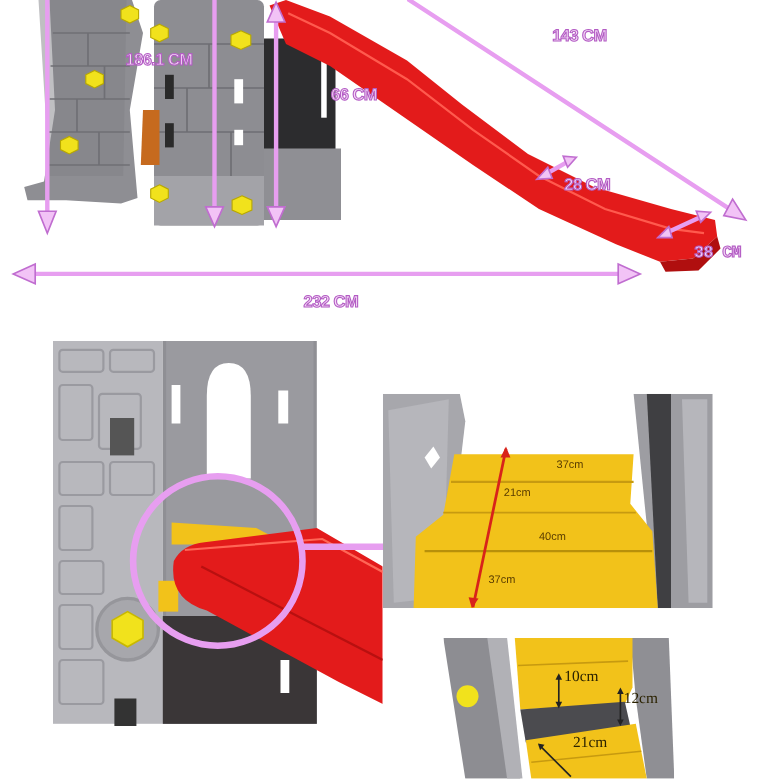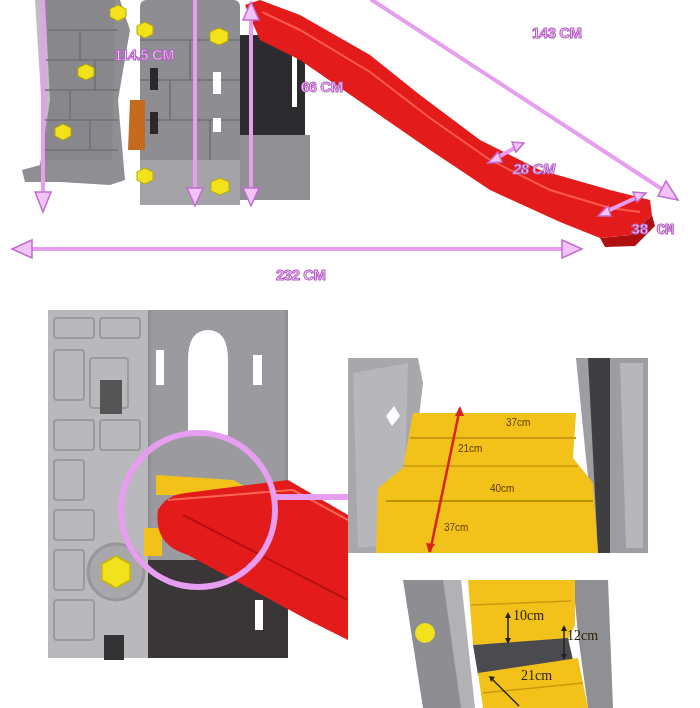--- a/index.html
+++ b/index.html
@@ -95,24 +95,24 @@
       <polygon points="12,249 32,240 32,258"></polygon>
       <polygon points="582,249 562,240 562,258"></polygon>
       <polygon points="678,200 658,196 666,181"></polygon>
       <polygon points="488,163 498,152 502,162"></polygon>
       <polygon points="524,143 512,142 516,152"></polygon>
       <polygon points="598,216 608,206 611,216"></polygon>
       <polygon points="646,193 633,192 637,202"></polygon>
     </g>
   </svg>
 
-  <div class="dim-label" style="left:114px;top:46px;">114.5 CM</div>
+  <div class="dim-label" style="left:114px;top:46px;">186.1 CM</div>
   <div class="dim-label" style="left:263px;top:78px;padding-left:38px;">66 CM</div>
-  <div class="dim-label" style="left:502px;top:24px;margin-left:30px;">143 CM</div>
-  <div class="dim-label" style="left:513px;top:160px;font-style:italic;">28 CM</div>
+  <div class="dim-label" style="left:502px;top:24px;">143 CM</div>
+  <div class="dim-label" style="left:513px;top:160px;">28 CM</div>
   <div class="dim-label" style="left:631px;top:222px;font-family:Liberation Mono, monospace;">38 CM</div>
   <div class="dim-label" style="left:276px;top:266px;text-align:right;">232 CM</div>
 </div>
 
 <div class="panel" style="left:48px;top:310px;width:300px;height:350px;">
   <svg width="300" height="350">
     <rect x="0" y="0" width="300" height="350" fill="#ffffff"></rect>
 
     <rect x="0" y="0" width="100" height="348" fill="#b8b8bd"></rect>
     <g stroke="#9a9aa0" stroke-width="2" fill="none">

